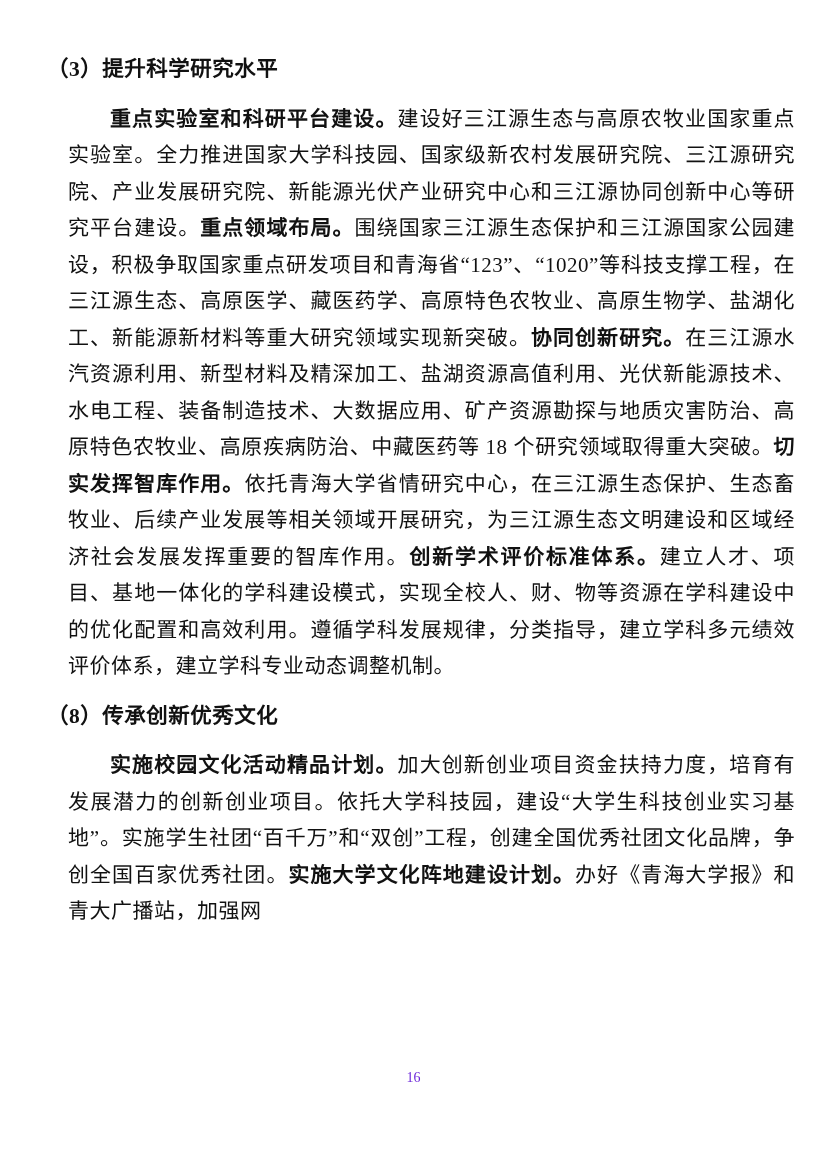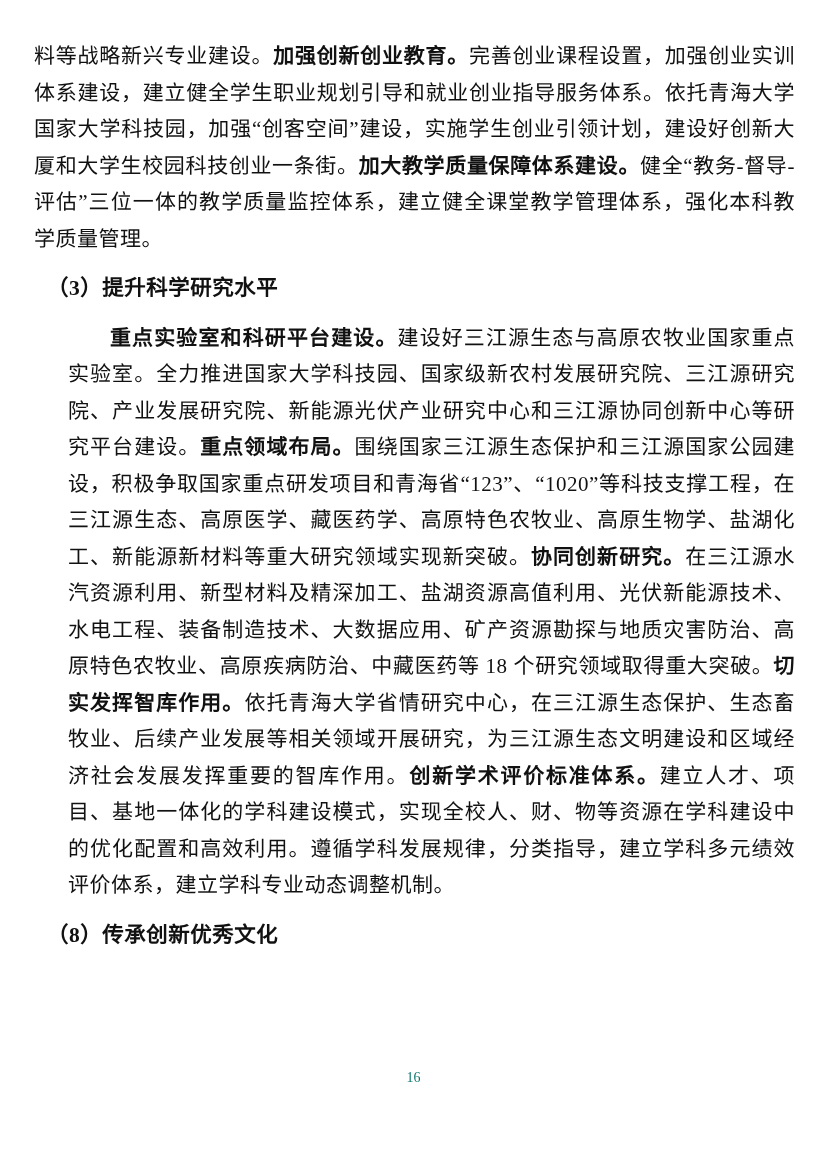--- a/index.html
+++ b/index.html
@@ -51,30 +51,30 @@
   }
   .page-footer {
     position: absolute;
     left: 0;
     right: 0;
     top: 1068px;
     text-align: center;
   }
   .page-number {
     font-size: 14px;
-    color: #0f766e;
+    color: #6d28d9;
     font-family: "Liberation Serif", "DejaVu Serif", serif;
   }
 </style>
 </head>
 <body>
 
 <main class="page">
   <section class="doc-body" id="doc-body">
-      <p class="doc-paragraph"><span class="seg">料等战略新兴专业建设。</span><span class="seg bold">加强创新创业教育。</span><span class="seg">完善创业课程设置，加强创业实训体系建设，建立健全学生职业规划引导和就业创业指导服务体系。依托青海大学国家大学科技园，加强“创客空间”建设，实施学生创业引领计划，建设好创新大厦和大学生校园科技创业一条街。</span><span class="seg bold">加大教学质量保障体系建设。</span><span class="seg">健全“教务-督导-评估”三位一体的教学质量监控体系，建立健全课堂教学管理体系，强化本科教学质量管理。</span></p>
       <h2 class="doc-heading">（3）提升科学研究水平</h2>
       <p class="doc-paragraph indent"><span class="seg bold">重点实验室和科研平台建设。</span><span class="seg">建设好三江源生态与高原农牧业国家重点实验室。全力推进国家大学科技园、国家级新农村发展研究院、三江源研究院、产业发展研究院、新能源光伏产业研究中心和三江源协同创新中心等研究平台建设。</span><span class="seg bold">重点领域布局。</span><span class="seg">围绕国家三江源生态保护和三江源国家公园建设，积极争取国家重点研发项目和青海省“123”、“1020”等科技支撑工程，在三江源生态、高原医学、藏医药学、高原特色农牧业、高原生物学、盐湖化工、新能源新材料等重大研究领域实现新突破。</span><span class="seg bold">协同创新研究。</span><span class="seg">在三江源水汽资源利用、新型材料及精深加工、盐湖资源高值利用、光伏新能源技术、水电工程、装备制造技术、大数据应用、矿产资源勘探与地质灾害防治、高原特色农牧业、高原疾病防治、中藏医药等 18 个研究领域取得重大突破。</span><span class="seg bold">切实发挥智库作用。</span><span class="seg">依托青海大学省情研究中心，在三江源生态保护、生态畜牧业、后续产业发展等相关领域开展研究，为三江源生态文明建设和区域经济社会发展发挥重要的智库作用。</span><span class="seg bold">创新学术评价标准体系。</span><span class="seg">建立人才、项目、基地一体化的学科建设模式，实现全校人、财、物等资源在学科建设中的优化配置和高效利用。遵循学科发展规律，分类指导，建立学科多元绩效评价体系，建立学科专业动态调整机制。</span></p>
       <h2 class="doc-heading">（8）传承创新优秀文化</h2>
+      <p class="doc-paragraph indent"><span class="seg bold">实施校园文化活动精品计划。</span><span class="seg">加大创新创业项目资金扶持力度，培育有发展潜力的创新创业项目。依托大学科技园，建设“大学生科技创业实习基地”。实施学生社团“百千万”和“双创”工程，创建全国优秀社团文化品牌，争创全国百家优秀社团。</span><span class="seg bold">实施大学文化阵地建设计划。</span><span class="seg">办好《青海大学报》和青大广播站，加强网</span></p>
     </section>
   <footer class="page-footer">
     <span class="page-number">16</span>
   </footer>
 </main>
 
 </body></html>

